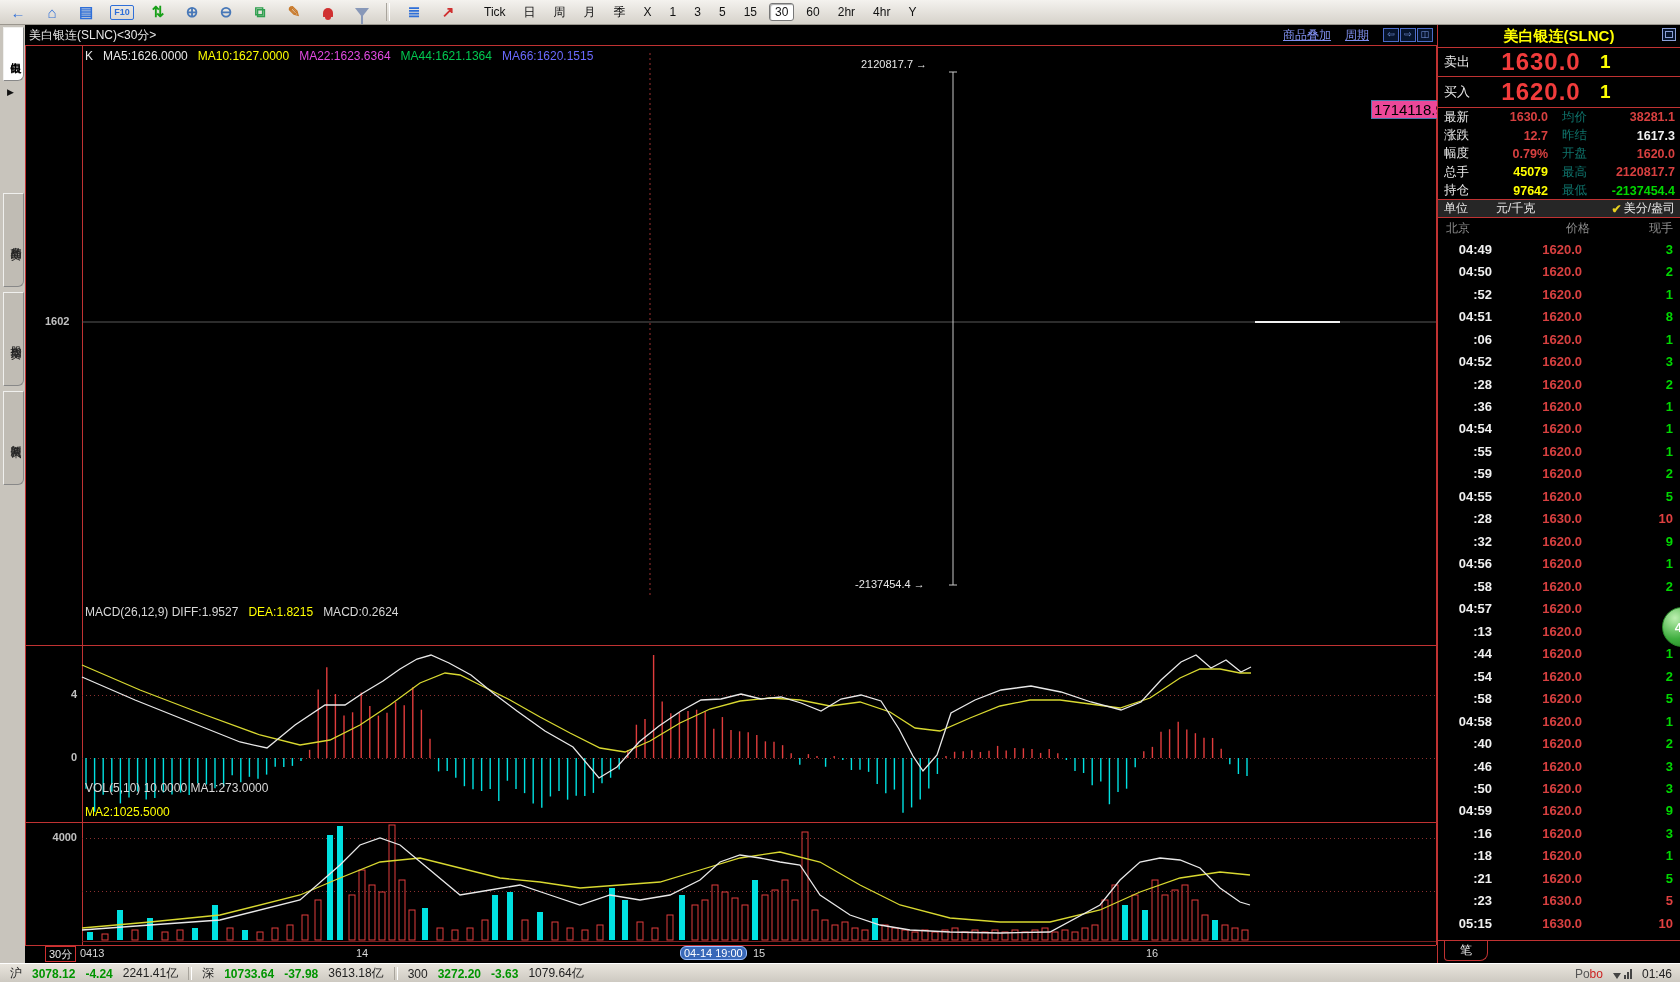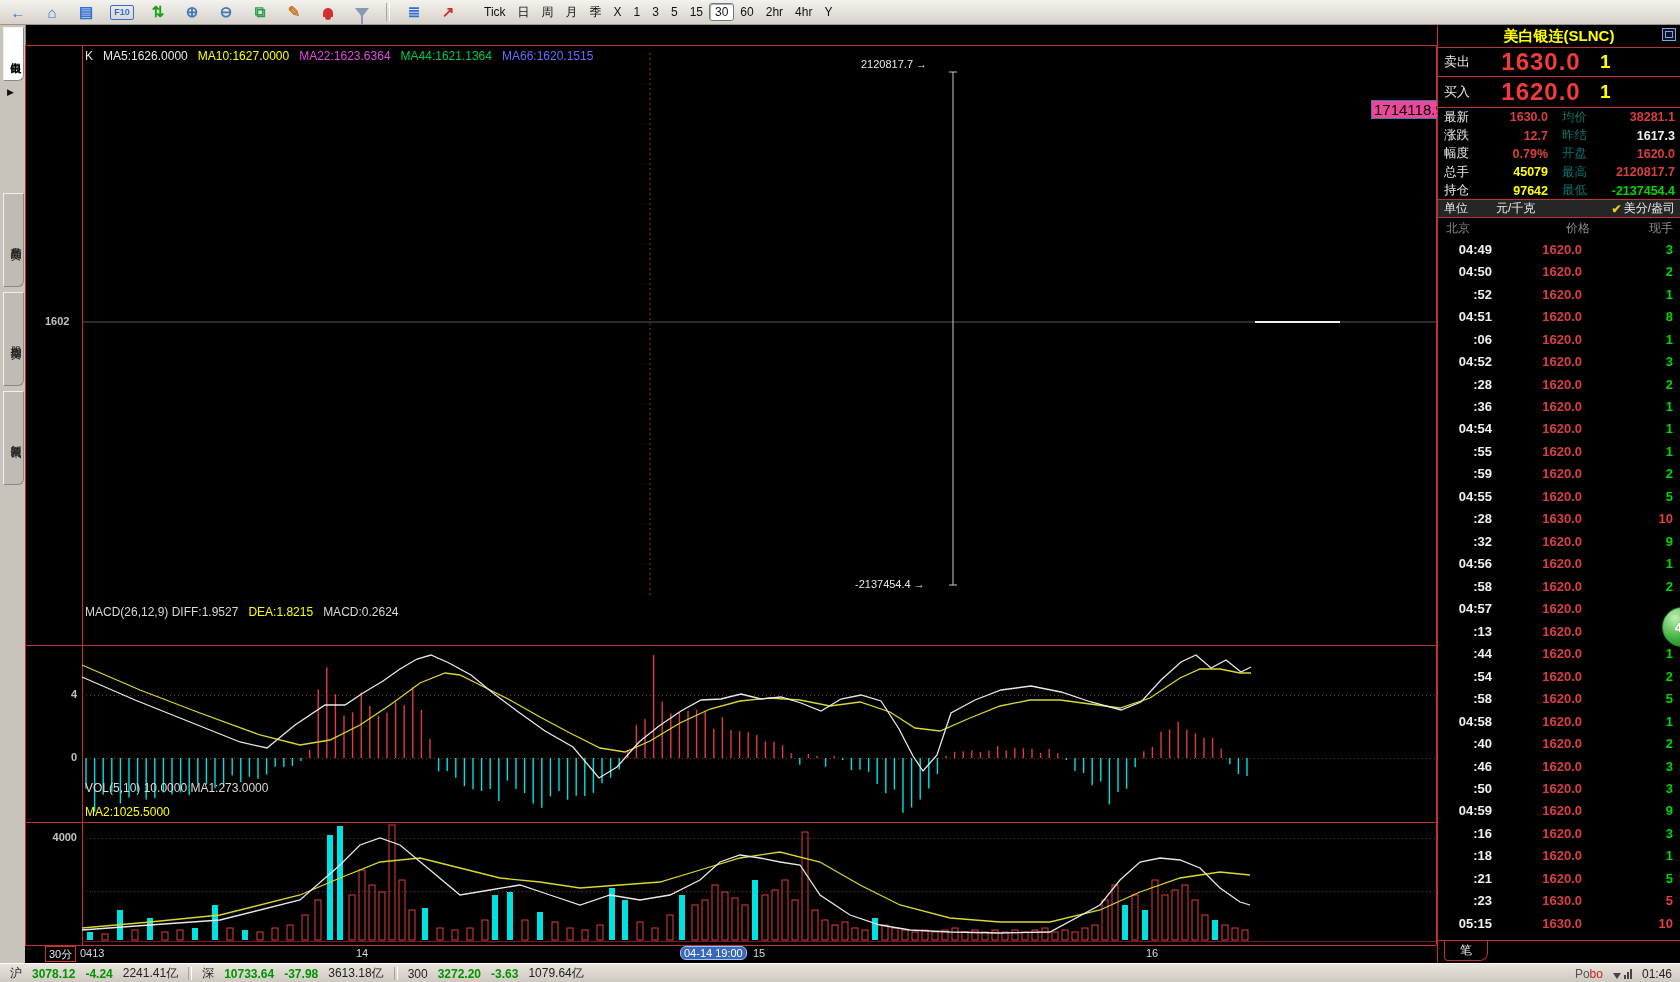--- a/index.html
+++ b/index.html
@@ -125,21 +125,21 @@
         <span class="tool-icon">
           <span class="bell-shape"></span>
         </span>
         <span class="tool-icon">
           <span class="funnel-shape"></span>
         </span>
         <span class="tb-sep"></span>
         <span class="tool-icon" style="color: rgb(47, 111, 216);">≣</span>
         <span class="tool-icon" style="color: rgb(208, 48, 48);">↗</span>
       </span>
-    <span id="tb-periods" style="display:flex;align-items:center;gap:0;margin-left:6px;">
+    <span id="tb-periods" style="display:flex;align-items:center;gap:6px;margin-left:6px;">
         <span class="period-btn">Tick</span>
         <span class="period-btn">日</span>
         <span class="period-btn">周</span>
         <span class="period-btn">月</span>
         <span class="period-btn">季</span>
         <span class="period-btn">X</span>
         <span class="period-btn">1</span>
         <span class="period-btn">3</span>
         <span class="period-btn">5</span>
         <span class="period-btn">15</span>
@@ -152,20 +152,32 @@
   </div>
 
   <div class="side-tabs" id="side-tabs">
       <div class="vtab active" style="top: 2px; min-height: 40px;">白银</div>
       <div class="vtab-arrow" style="top: 62px;">▶</div>
       <div class="vtab" style="top: 168px; min-height: 80px;">商品期货</div>
       <div class="vtab" style="top: 267px; min-height: 80px;">股指期货</div>
       <div class="vtab" style="top: 366px; min-height: 80px;">新闻资讯</div>
     </div>
 
+  <div class="title-bar">
+    <span class="tb-title">美白银连(SLNC)&lt;30分&gt;</span>
+    <span class="tb-right">
+      <span class="tb-link">商品叠加</span>
+      <span class="tb-link">周期</span>
+      <span id="win-icons" style="display:flex;gap:1px;">
+          <span class="win-ico">⇦</span>
+          <span class="win-ico">⇨</span>
+          <span class="win-ico">◫</span>
+        </span>
+    </span>
+  </div>
 
   <div class="chart-body">
     <svg id="chart-svg" width="1412" height="918">
         <line x1="0" y1="0.5" x2="1411" y2="0.5" stroke="#c03232" stroke-width="1"></line>
         <line x1="0" y1="600.5" x2="1411" y2="600.5" stroke="#c03232" stroke-width="1"></line>
         <line x1="0" y1="777.5" x2="1411" y2="777.5" stroke="#c03232" stroke-width="1"></line>
         <line x1="0" y1="900.5" x2="1411" y2="900.5" stroke="#c03232" stroke-width="1"></line>
         <line x1="0.5" y1="0" x2="0.5" y2="900" stroke="#c03232" stroke-width="1"></line>
         <line x1="57.5" y1="0" x2="57.5" y2="900" stroke="#c03232" stroke-width="1"></line>
         <line x1="1411.5" y1="0" x2="1411.5" y2="900" stroke="#c03232" stroke-width="1"></line>

